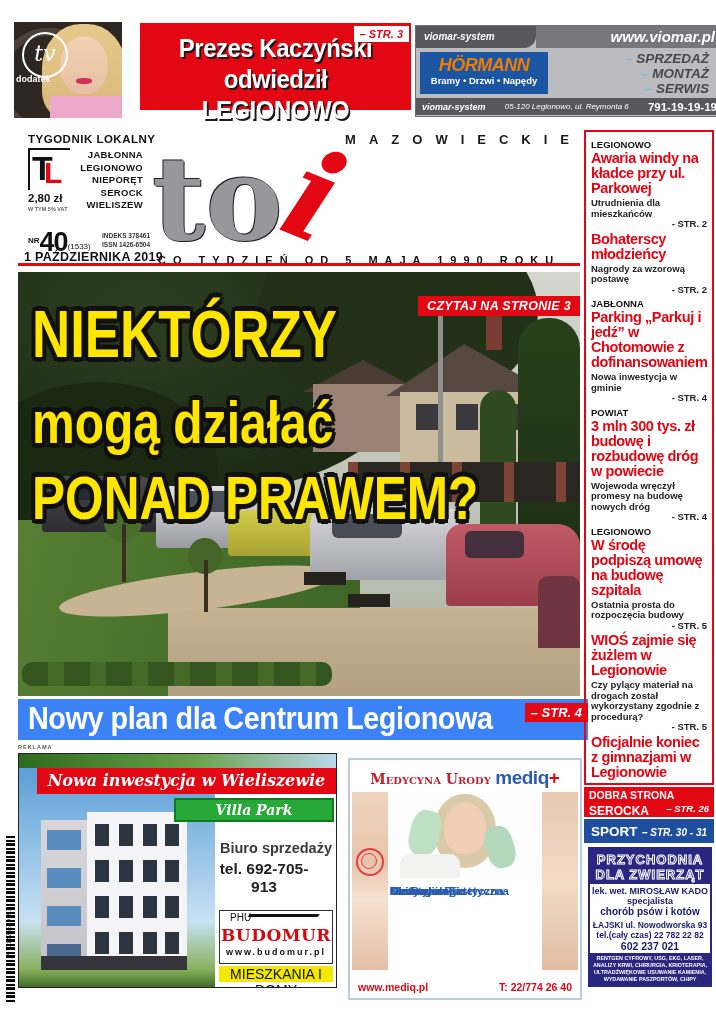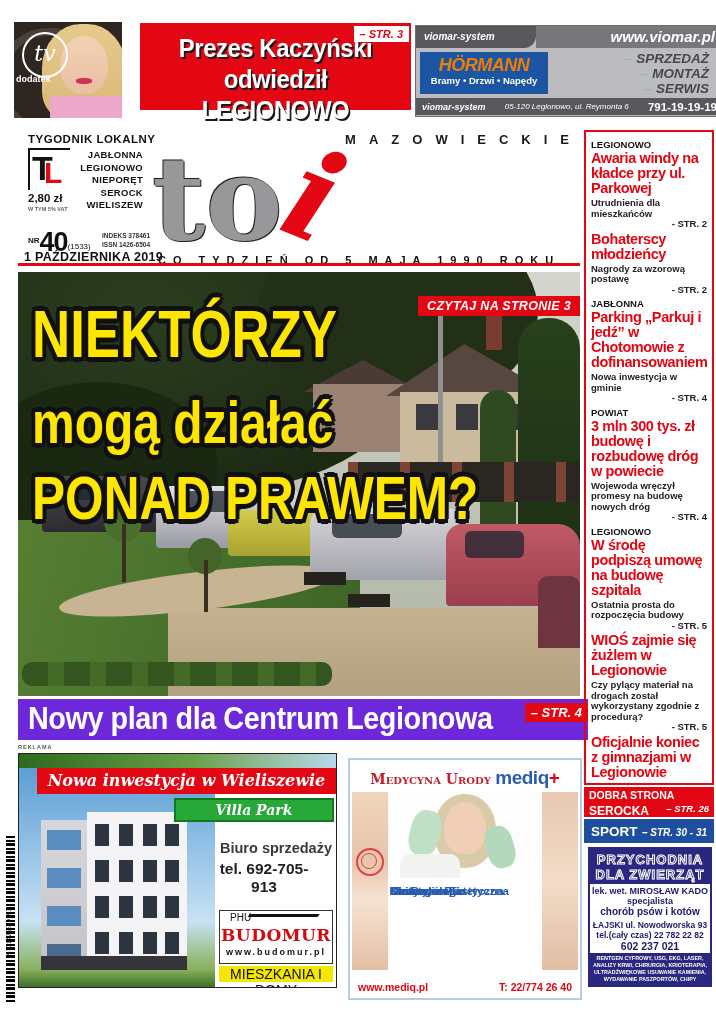--- a/index.html
+++ b/index.html
@@ -98,21 +98,21 @@
   .bench{left:286px;top:300px;width:42px;height:13px;background:#26221e;box-shadow:44px 22px 0 #26221e;}
   .ctag{right:0;top:24px;background:#e30613;color:#fff;font-style:italic;font-weight:900;font-size:12.5px;
         padding:3px 9px;letter-spacing:.3px;z-index:11;}
   .hl{left:14px;z-index:10;color:#ffe600;font-weight:900;white-space:nowrap;transform:scaleX(.8);transform-origin:left;
       text-shadow:-4px -4px 0 #101010,4px -4px 0 #101010,-4px 4px 0 #101010,4px 4px 0 #101010,
                   -5px 0 0 #101010,5px 0 0 #101010,0 -5px 0 #101010,0 5px 0 #101010;}
   .hl1{top:24px;font-size:66px;}
   .hl2{top:116px;font-size:60px;}
   .hl3{top:190px;font-size:62px;}
   
-  .bluebar{left:18px;top:699px;width:570px;height:41px;background:#6d28d9;}
+  .bluebar{left:18px;top:699px;width:570px;height:41px;background:#3b82f6;}
   .bluebar .bt{position:absolute;left:10px;top:2px;color:#fff;font-weight:900;font-size:31px;letter-spacing:-.5px;
                white-space:nowrap;transform:scaleX(.93);transform-origin:left;}
   .bluebar .str-tag{position:absolute;right:0;top:4px;background:#e30613;color:#fff;font-size:13px;}
   .reklama{left:18px;top:744px;font-size:5.5px;letter-spacing:1px;color:#555;font-weight:bold;}
   
   .villa{left:18px;top:753px;width:319px;height:235px;border:1px solid #222;box-sizing:border-box;background:#fff;overflow:hidden;}
   .villa div{position:absolute;}
   .v-strip{left:0;top:0;width:100%;height:14px;background:linear-gradient(90deg,#2d6a1f,#6aa04a 55%,#b8d8ea);}
   .v-red{left:18px;top:14px;right:0;height:26px;background:#e30613;color:#fff;text-align:center;
          font-family:"DejaVu Serif",serif;font-style:italic;font-weight:bold;font-size:16px;line-height:26px;}

